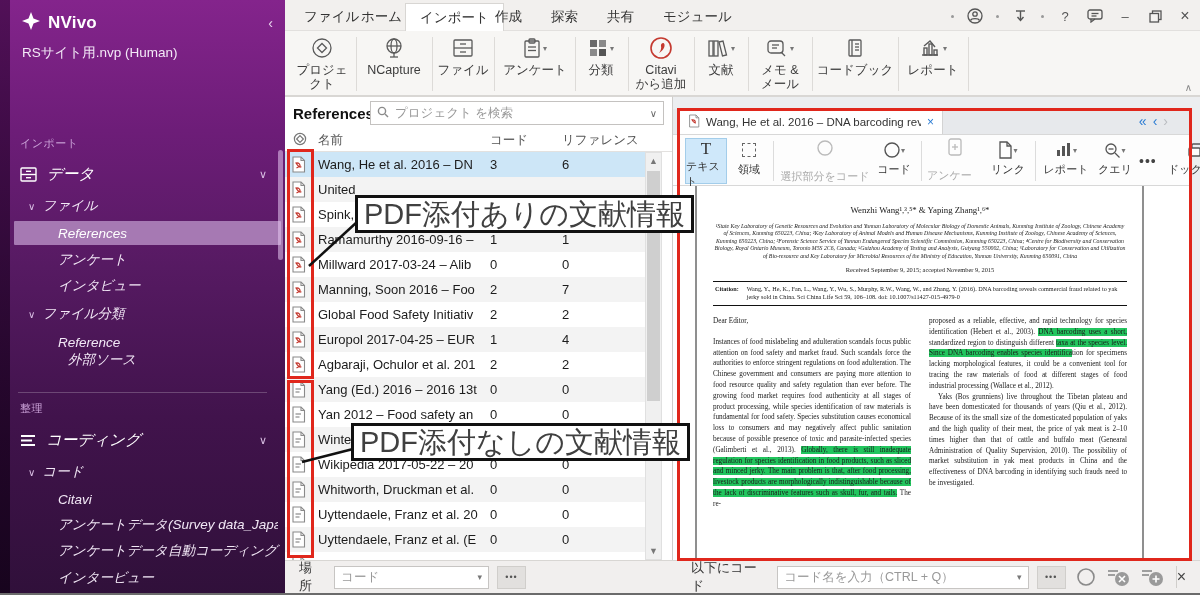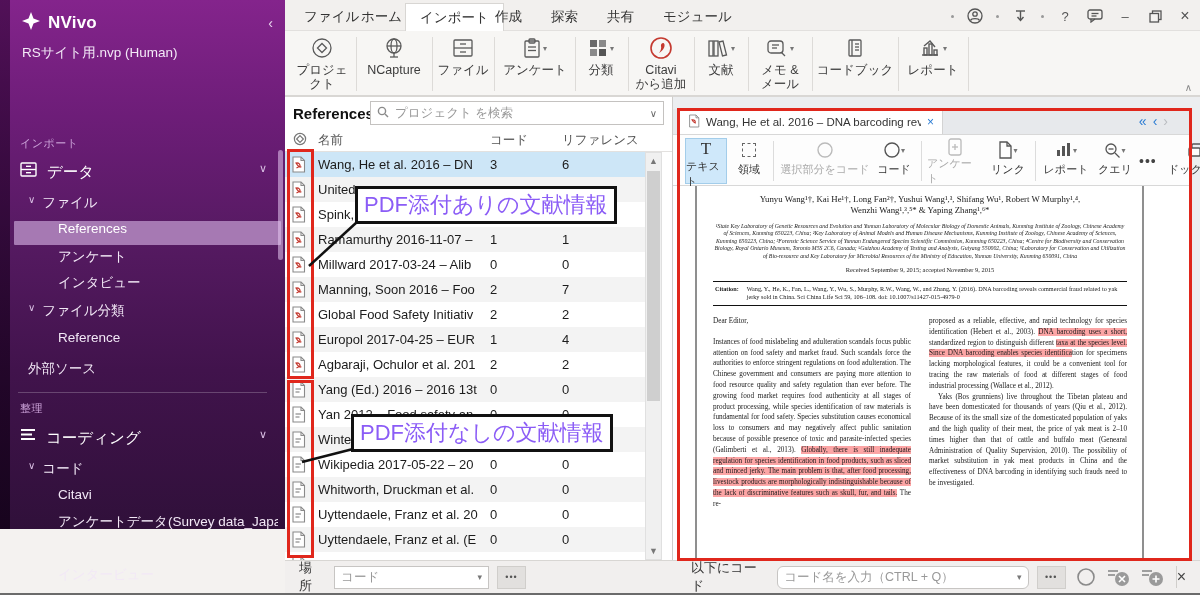--- a/index.html
+++ b/index.html
@@ -1,32 +1,32 @@
 <!DOCTYPE html>
 <html><head>
 <meta charset="utf-8">
 <style>
   * { margin:0; padding:0; box-sizing:border-box; }
   html,body { width:1200px; height:595px; overflow:hidden; }
   body { font-family:"Liberation Sans","DejaVu Sans",sans-serif; font-size:13px; color:#222;
          background:#f4f2f0; position:relative; border-bottom:2px solid #6b6b6b; }
 
   
-  .sidebar { position:absolute; left:0; top:0; width:285px; height:529px;
+  .sidebar { position:absolute; left:0; top:0; width:285px; height:595px;
     background:linear-gradient(180deg,#84248c 0%,#6d1d78 22%,#561a62 45%,#41134c 70%,#30103a 100%); color:#fff; }
   .sidebar::before { content:""; position:absolute; left:0; top:0; width:10px; height:100%;
     background:linear-gradient(180deg,rgba(40,0,45,.55),rgba(15,0,20,.75)); }
   .sb-logo-row { position:absolute; left:22px; top:10px; right:12px; height:26px; display:flex; align-items:center; gap:8px; }
   .sb-logo-mark { font-size:17px; }
   .sb-logo-text { font-size:17px; font-weight:bold; letter-spacing:.2px; }
   .sb-collapse { margin-left:auto; font-size:14px; color:#e8d6ee; cursor:pointer; }
   .sb-project { position:absolute; left:22px; top:44px; font-size:13.5px; color:#f3e9f7; }
   .sb-quick { position:absolute; left:20px; top:84px; display:flex; gap:10px; align-items:center; font-size:16.5px; }
   .sb-section { position:absolute; left:20px; font-size:11px; color:#c9a0d6; letter-spacing:.5px; }
-  .sb-item { position:absolute; left:0; right:4px; height:24px; display:flex; align-items:flex-start; color:#f2e8f6; font-size:13.5px; cursor:pointer; }
+  .sb-item { position:absolute; left:0; right:4px; height:24px; display:flex; align-items:center; color:#f2e8f6; font-size:13.5px; cursor:pointer;font-style:italic; }
   .sb-item .chev { font-size:10px; margin-right:7px; color:#d9bfe3; }
   .sb-header { font-size:15.5px; color:#fff; }
   .sb-header .hd-ico { margin-right:10px; display:inline-flex; }
   .sb-header .hd-caret { margin-left:auto; margin-right:14px; font-size:11px; color:#d9bfe3; }
   .sb-item.selected { background:#a679b3; color:#fff; left:14px; padding-left:44px; border-radius:1px; }
   .sb-divider { position:absolute; left:18px; right:18px; height:1px; background:rgba(255,255,255,.22); }
   .sb-scroll { position:absolute; right:2px; top:150px; width:5px; height:110px; background:rgba(230,200,240,.55); border-radius:3px; }
 
   
   .tabs-row { position:absolute; left:285px; top:0; right:0; height:31px; background:#f2f0ee; border-bottom:1px solid #e2e0de; }
@@ -61,54 +61,54 @@
   .lrow.selected { background:#cde6f7; }
   .lrow .cell-icon { position:absolute; left:6px; width:18px; display:flex; }
   .lrow .cell-name { position:absolute; left:33px; width:165px; white-space:nowrap; overflow:hidden; }
   .lrow .cell-code { position:absolute; left:205px; } .lrow .cell-refs { position:absolute; left:277px; } .lrow:not(.pdf) .icon-pdf { display:none; }
   
   .lp-scroll { position:absolute; right:10px; top:55px; width:17px; bottom:0; background:#f0f0f0; border:1px solid #e0e0e0; }
   .lp-scroll .arr { position:absolute; left:0; width:15px; height:16px; color:#777; font-size:9px; text-align:center; line-height:16px; }
   .lp-scroll .thumb { position:absolute; left:1px; width:13px; top:18px; height:230px; background:#cfcfcf; }
 
   
-  .anno-box { position:absolute; background:#fff; border:3px solid #111; color:#8b5cf6; font-size:22px; line-height:32px; padding:0 6px; white-space:nowrap; z-index:40; }
+  .anno-box { position:absolute; background:#fff; border:3px solid #111; color:#404040; font-size:29px; line-height:32px; padding:0 6px; white-space:nowrap; z-index:40;margin-top:9px; }
   .red-box { position:absolute; border:3px solid #e0271c; z-index:35; pointer-events:none; }
   .anno-svg { position:absolute; left:0; top:0; width:1200px; height:595px; z-index:38; pointer-events:none; }
 
   
   .doc-panel { position:absolute; left:672px; top:96px; right:0; height:464px; background:#eceef0; border-top:1px solid #d9d7d4; border-left:1px solid #cfcdca; }
   .dp-tabrow { position:absolute; left:0; top:12px; right:8px; height:25px; background:#e7e9ec; }
   .dp-tab { position:absolute; left:6px; top:0; height:25px; background:#fff; border:1px solid #d3d3d3; border-bottom:none; display:flex; align-items:center; gap:6px; padding:0 8px; font-size:11.5px; color:#333; max-width:270px; }
   .dp-tab .tab-title { white-space:nowrap; overflow:hidden; max-width:215px; }
   .dp-tab .tab-close { color:#2b7cd3; font-size:12px; cursor:pointer; }
   .dp-chevrons { position:absolute; right:18px; top:4px; font-size:14px; color:#2b7cd3; letter-spacing:6px; }
   .dp-chevrons .dis { color:#b9bcc0; }
   .dp-toolbar { position:absolute; left:0; top:37px; right:8px; height:52px; background:#fdfdfd; border-top:1px solid #d8d8d8; border-bottom:1px solid #d8d8d8; }
   .dtb-btn { position:absolute; top:3px; height:46px; display:flex; flex-direction:column; align-items:center; justify-content:flex-start; font-size:11px; color:#333; cursor:pointer; }
   .dtb-btn .ic { height:24px; display:flex; align-items:center; justify-content:center; }
-  .dtb-btn.disabled { color:#aaa; cursor:default; }
+  .dtb-btn.disabled { color:#aaa; cursor:default;gap:12px; }
   .dtb-btn.selected { background:#cfe8fa; border:1px solid #a3cdea; }
   .dtb-sep { position:absolute; top:6px; width:1px; height:40px; background:#dcdcdc; }
   .dtb-caret { font-size:8px; color:#777; }
   .dtb-more { position:absolute; top:18px; font-size:14px; color:#444; letter-spacing:1px; }
   .dp-doc { position:absolute; left:0; top:89px; right:8px; bottom:0; background:#fff; overflow:hidden; }
   .page-line { position:absolute; top:0; bottom:0; width:2px; background:#8f8f8f; }
   .paper { position:absolute; left:40px; right:65px; top:0; bottom:0; font-family:"Liberation Serif","DejaVu Serif",serif; color:#1a1a1a; }
   .pp-title { margin-top:18px; text-align:center; font-weight:bold; font-size:13px; line-height:17px; }
   .pp-authors { margin-top:8px; text-align:center; font-size:8.8px; line-height:11px; }
   .pp-affil { margin-top:7px; text-align:center; font-style:italic; font-size:5.8px; line-height:7.4px; color:#222; }
   .pp-received { margin-top:6px; text-align:center; font-size:6.4px; }
   .pp-citation { margin-top:8px; border-top:1.5px solid #111; border-bottom:1px solid #111; padding:3px 2px 4px 2px; font-size:6.2px; line-height:8px; display:flex; gap:8px; }
   .pp-citation b { font-weight:bold; }
   .pp-cols { margin-top:10px; display:flex; gap:18px; }
   .pp-col { width:50%; font-size:7.2px; line-height:10.8px; text-align:justify; }
   .pp-col p.ind { text-indent:9px; }
   .pp-salutation { margin-bottom:10px; }
-  .hl { background:#fca5a5; }
+  .hl { background:#22c55e; }
 
   
   .bottom-bar { position:absolute; left:285px; right:0; top:560px; height:33px; background:#f1efee; border-top:1px solid #d8d6d3; display:flex; align-items:center; }
   .bb-label { font-size:13px; color:#333; margin-left:14px; }
   .bb-combo { height:23px; background:#fff; border:1px solid #c7c5c3; display:flex; align-items:center; padding:0 6px; color:#999; font-size:12.5px; }
   .bb-combo .caret { margin-left:auto; color:#777; font-size:9px; }
   .bb-more { width:30px; height:23px; background:#e2e0de; border:1px solid #d0cecb; color:#555; text-align:center; line-height:20px; letter-spacing:1px; margin-left:8px; cursor:pointer; }
   .bb-ico { display:flex; align-items:center; margin-left:8px; color:#8a8a8a; }
   .bb-close { margin-left:auto; margin-right:14px; font-size:16px; color:#444; cursor:pointer; }
 </style>
@@ -152,21 +152,21 @@
   <div class="sb-item" style="top:274px; padding-left:58px;">
       <span>インタビュー</span>
     </div>
   <div class="sb-item" style="top:302px; padding-left:28px;">
       <span class="chev">∨</span>
       <span>ファイル分類</span>
     </div>
   <div class="sb-item" style="top:330px; padding-left:58px;">
       <span>Reference</span>
     </div>
-  <div class="sb-item" style="top:360px; padding-left:28px;">
+  <div class="sb-item" style="top:348px; padding-left:40px;margin-left:28px;">
       <span>外部ソース</span>
     </div>
   <div class="sb-divider" style="top:392px"></div>
   <div class="sb-section" style="top:401px">整理</div>
   <div class="sb-item sb-header" style="top:428px; padding-left:20px;">
     <span class="hd-ico">
         <svg width="16" height="13" viewBox="0 0 16 13" stroke="#fff" stroke-width="2">
           <line x1="1" y1="2" x2="15" y2="2"></line>
           <line x1="1" y1="6.5" x2="12" y2="6.5"></line>
           <line x1="1" y1="11" x2="15" y2="11"></line>
@@ -177,20 +177,23 @@
   </div>
   <div class="sb-item" style="top:460px; padding-left:28px;">
       <span class="chev">∨</span>
       <span>コード</span>
     </div>
   <div class="sb-item" style="top:487px; padding-left:58px;">
       <span>Citavi</span>
     </div>
   <div class="sb-item" style="top:513px; padding-left:58px;">
       <span style="white-space:nowrap;overflow:hidden;max-width:220px;">アンケートデータ(Survey data_Japa...</span>
+    </div>
+  <div class="sb-item" style="top:539px; padding-left:58px;">
+      <span>アンケートデータ自動コーディング</span>
     </div>
   <div class="sb-item" style="top:566px; padding-left:58px;">
       <span>インタービュー</span>
     </div>
   <div class="sb-scroll"></div>
 </div>
 
 <div class="tabs-row">
   <div class="rtab" style="left:5px">ファイル</div>
   <div class="rtab" style="left:62px">ホーム</div>
@@ -433,21 +436,21 @@
 
       <div class="lrow pdf">
         <span class="cell-icon icon-pdf">
           <svg width="15" height="17" viewBox="0 0 15 17">
             <path d="M2 1 L10 1 L13.5 4.5 L13.5 16 L2 16 Z" fill="#fff" stroke="#8a8a8a" stroke-width="1.1"></path>
             <path d="M10 1 L10 4.5 L13.5 4.5" fill="none" stroke="#8a8a8a" stroke-width="1.1"></path>
             <path d="M5 7 C8 6.5 9.5 8.5 9 11 C7.5 10.5 6 9 5 7 Z M5.5 12 C7 11 9 10.5 10.5 11" fill="none" stroke="#c4392f" stroke-width="1.2"></path>
           </svg>
         </span>
 
-        <span class="cell-name">Ramamurthy  2016-11-07 –</span>
+        <span class="cell-name">Ramamurthy  2016-09-16 –</span>
         <span class="cell-code">1</span>
         <span class="cell-refs">1</span>
       </div>
 
       <div class="lrow pdf">
         <span class="cell-icon icon-pdf">
           <svg width="15" height="17" viewBox="0 0 15 17">
             <path d="M2 1 L10 1 L13.5 4.5 L13.5 16 L2 16 Z" fill="#fff" stroke="#8a8a8a" stroke-width="1.1"></path>
             <path d="M10 1 L10 4.5 L13.5 4.5" fill="none" stroke="#8a8a8a" stroke-width="1.1"></path>
             <path d="M5 7 C8 6.5 9.5 8.5 9 11 C7.5 10.5 6 9 5 7 Z M5.5 12 C7 11 9 10.5 10.5 11" fill="none" stroke="#c4392f" stroke-width="1.2"></path>
@@ -736,21 +739,21 @@
             <rect x="2" y="6" width="11" height="8" rx="1" fill="#fdfdfd"></rect>
           </svg>
         </span>
       <span>ドック解除</span>
     </div>
   </div>
   <div class="dp-doc">
     <div class="page-line" style="left:22px"></div>
     <div class="page-line" style="left:469px"></div>
     <div class="paper">
-      <div class="pp-authors"><span>Yunyu Wang¹†, Kai He¹†, Long Fan²†, Yushui Wang¹,³, Shifang Wu¹, Robert W Murphy¹,⁴,</span><br><span>Wenzhi Wang¹,³,⁵* &amp; Yaping Zhang¹,⁶*</span></div>
+      <div class="pp-authors"><br><span>Wenzhi Wang¹,³,⁵* &amp; Yaping Zhang¹,⁶*</span></div>
       <div class="pp-affil">¹State Key Laboratory of Genetic Resources and Evolution and Yunnan Laboratory of Molecular Biology of Domestic Animals, Kunming Institute of Zoology, Chinese Academy of Sciences, Kunming 650223, China; ²Key Laboratory of Animal Models and Human Disease Mechanisms, Kunming Institute of Zoology, Chinese Academy of Sciences, Kunming 650223, China; ³Forensic Science Service of Yunnan Endangered Species Scientific Commission, Kunming 650223, China; ⁴Centre for Biodiversity and Conservation Biology, Royal Ontario Museum, Toronto M5S 2C6, Canada; ⁵Guizhou Academy of Testing and Analysis, Guiyang 550002, China; ⁶Laboratory for Conservation and Utilization of Bio-resource and Key Laboratory for Microbial Resources of the Ministry of Education, Yunnan University, Kunming 650091, China</div>
       <div class="pp-received">Received September 9, 2015; accepted November 9, 2015</div>
       <div class="pp-citation">
         <b>Citation:</b>
         <span>Wang, Y., He, K., Fan, L., Wang, Y., Wu, S., Murphy, R.W., Wang, W., and Zhang, Y. (2016). DNA barcoding reveals commercial fraud related to yak jerky sold in China. Sci China Life Sci 59, 106–108. doi: 10.1007/s11427-015-4979-0</span>
       </div>
       <div class="pp-cols">
         <div class="pp-col">
           <p class="pp-salutation">Dear Editor,</p>
           <p><span>Instances of food mislabeling and adulteration scandals focus public attention on food safety and market fraud. Such scandals force the authorities to enforce stringent regulations on food adulteration. The Chinese government and consumers are paying more attention to food resource quality and safety regulation than ever before. The growing food market requires food authenticity at all stages of product processing, while species identification of raw materials is fundamental for food safety. Species substitution causes economical loss to consumers and may negatively affect public sanitation because of possible presence of toxic and parasite-infected species (Galimberti et al., 2013). </span><span class="hl">Globally, there is still inadequate regulation for species identification in food products, such as sliced and minced jerky. The main problem is that, after food processing, livestock products are morphologically indistinguishable because of the lack of discriminative features such as skull, fur, and tails.</span><span> The re-</span></p>
@@ -765,21 +768,21 @@
 </div>
 
 <div class="bottom-bar">
   <span class="bb-label">場所</span>
   <div class="bb-combo" style="width:160px; margin-left:10px;">
     <span>コード</span>
     <span class="caret">▾</span>
   </div>
   <div class="bb-more" style="font-size:9px">•••</div>
   <span class="bb-label" style="margin-left:165px">以下にコード</span>
-  <div class="bb-combo" style="width:260px; margin-left:10px;border-radius:6px;">
+  <div class="bb-combo" style="width:260px; margin-left:10px;">
     <span>コード名を入力（CTRL + Q）</span>
     <span class="caret">▾</span>
   </div>
   <div class="bb-more" style="font-size:9px">•••</div>
   <span class="bb-ico">
       <svg width="24" height="22" viewBox="0 0 24 22" fill="none" stroke="#8a8a8a" stroke-width="1.6">
         <circle cx="12" cy="11" r="8"></circle>
       </svg>
     </span>
   <span class="bb-ico">

